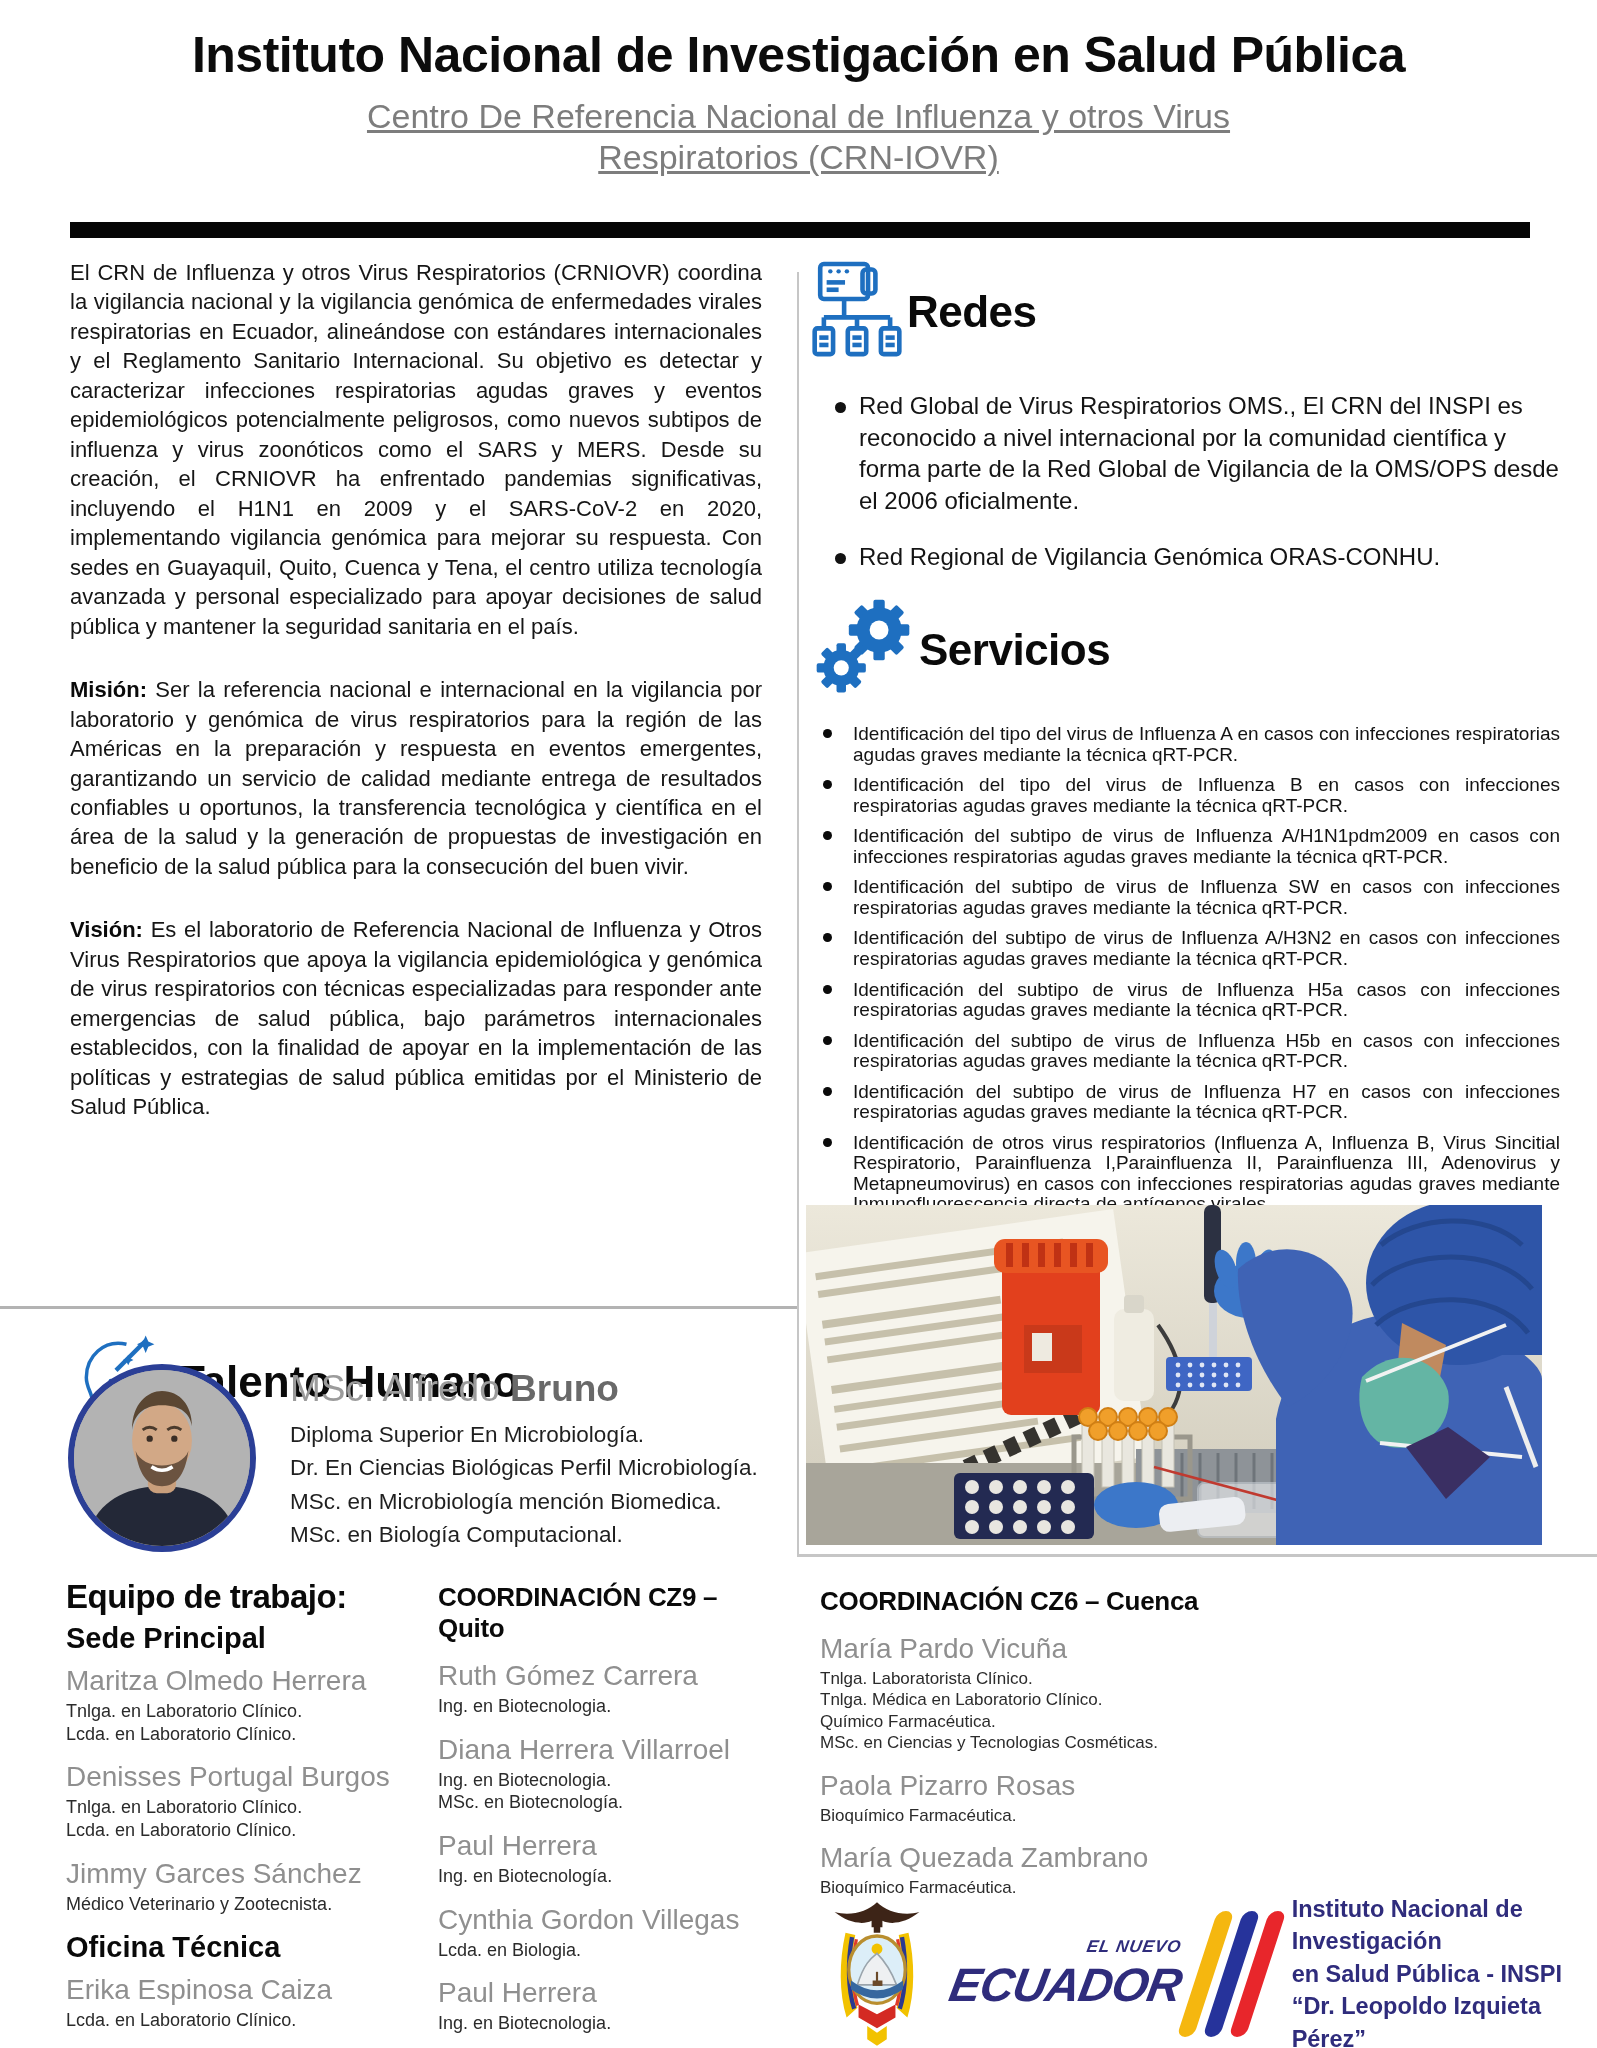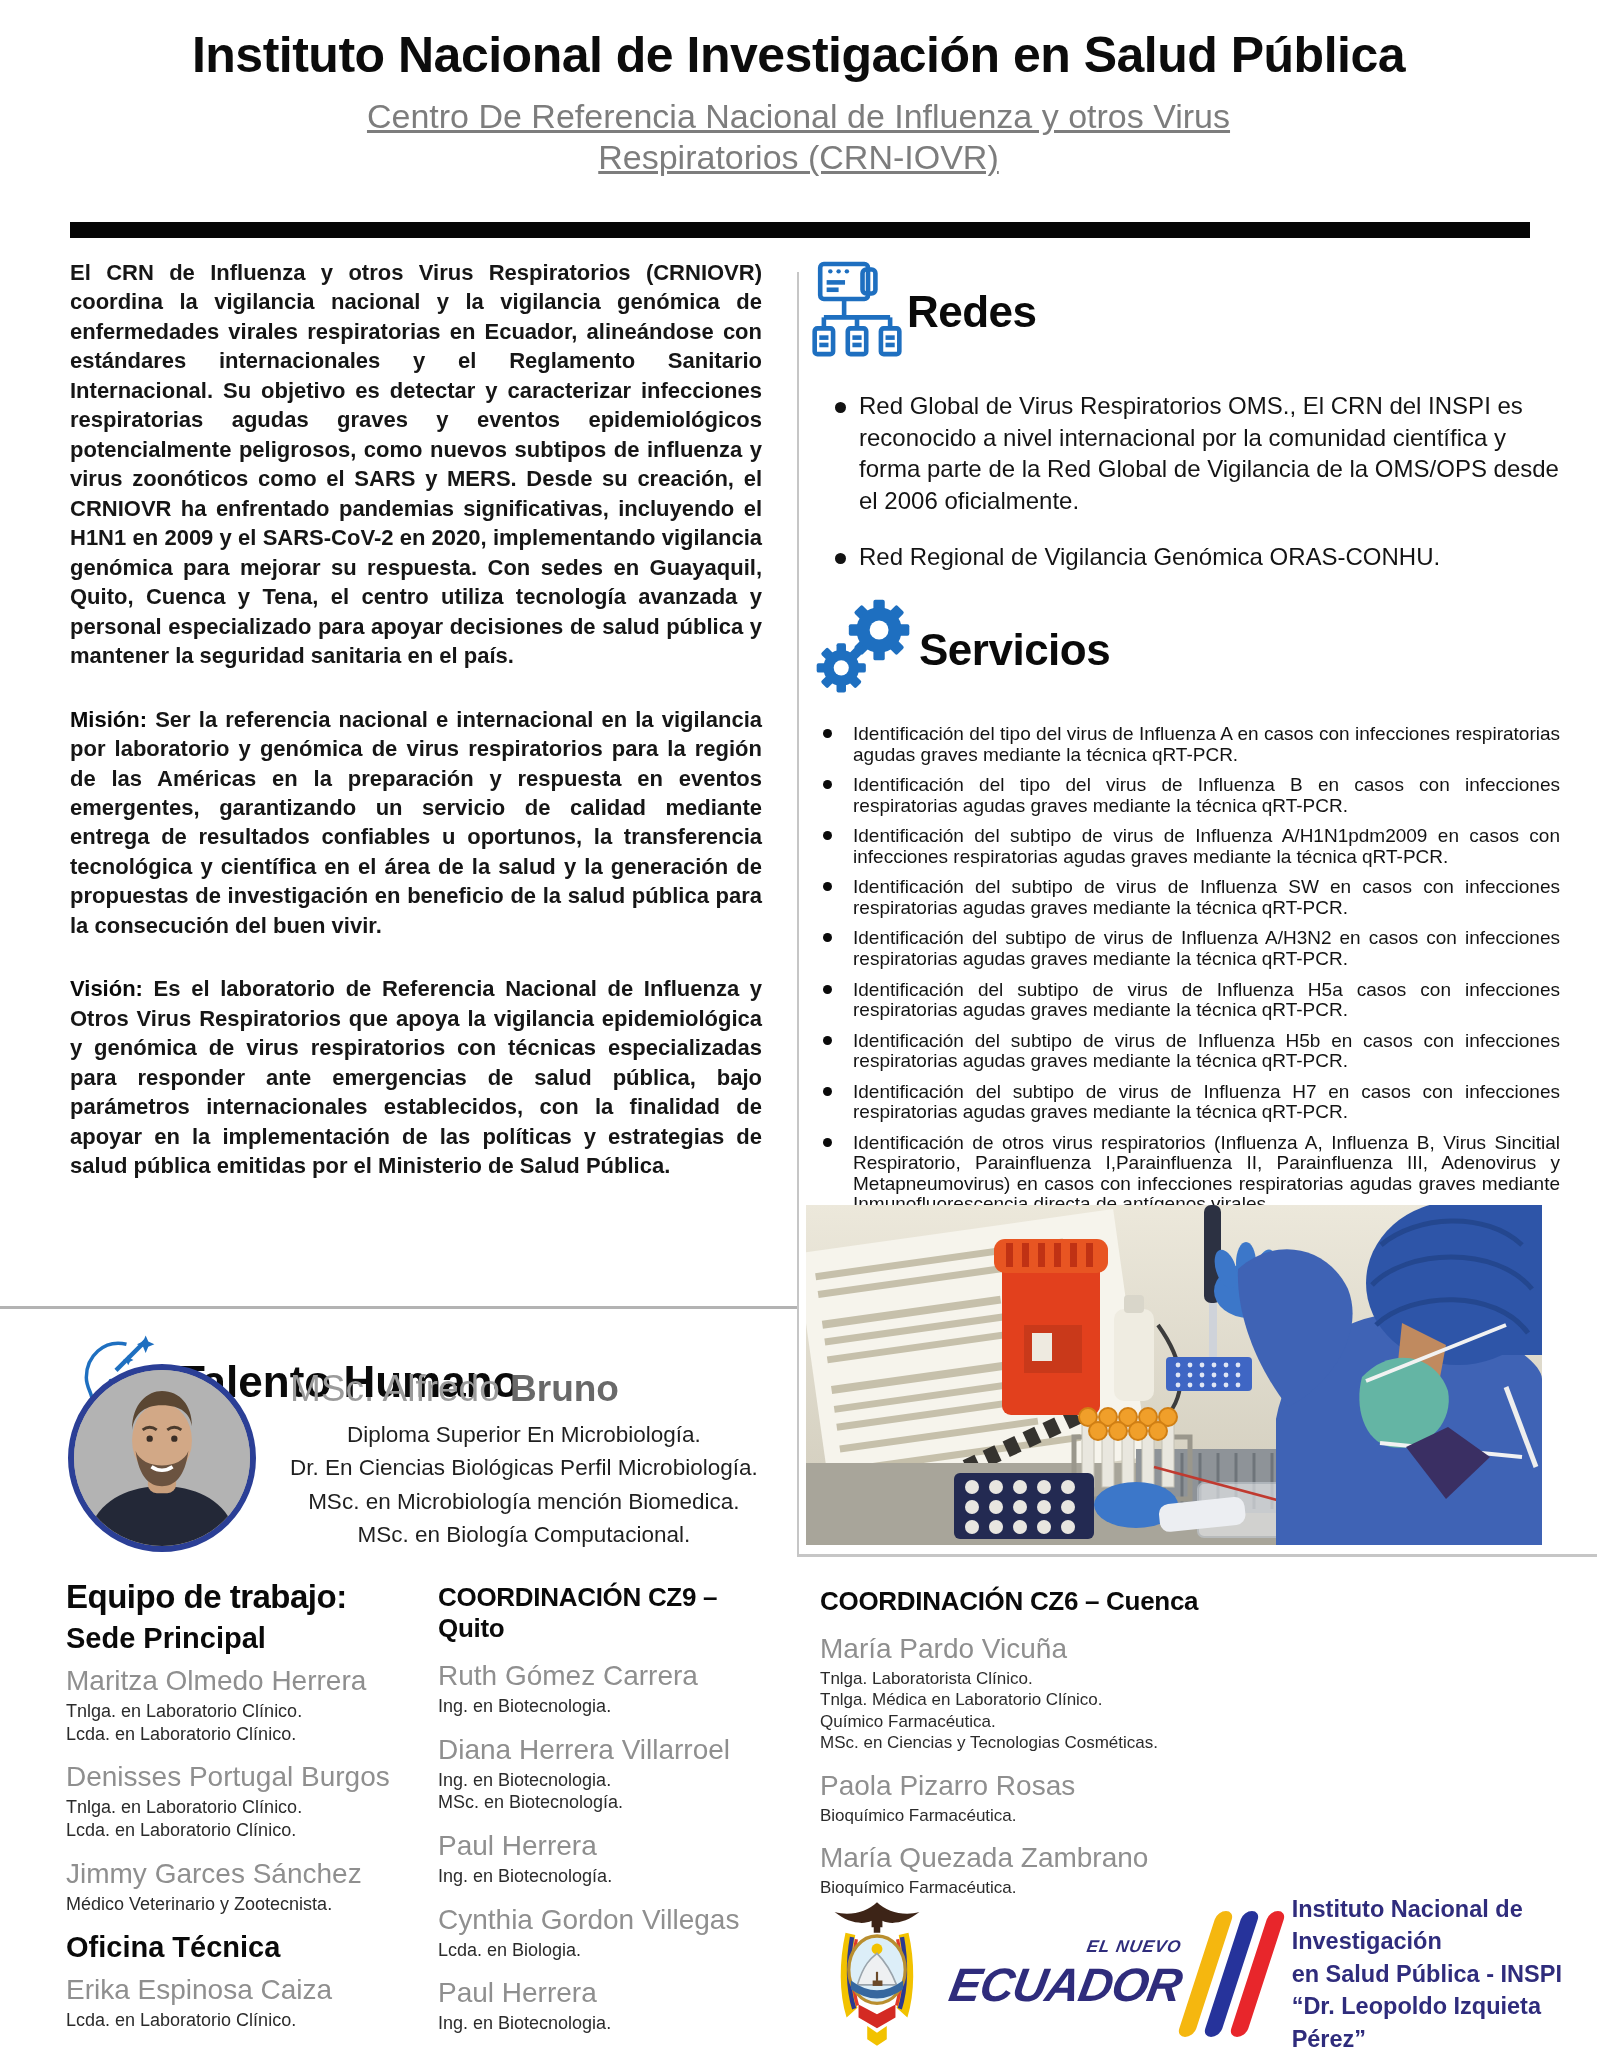--- a/index.html
+++ b/index.html
@@ -13,21 +13,21 @@
             width:1000px;text-align:center;font-size:34px;line-height:1.22;color:#7d7d7d;text-decoration:underline;}
   .bar{position:absolute;left:70px;width:1460px;top:222px;height:16px;background:#060606;}
 
   
   .vdiv{position:absolute;left:797px;top:272px;width:2px;height:1284px;background:#c6c6c6;}
   .rule-left{position:absolute;left:0;top:1306px;width:797px;height:3px;background:#b3b3b3;}
   .rule-right{position:absolute;left:797px;top:1554px;width:800px;height:3px;background:#c6c6c6;}
 
   
   .left-col{position:absolute;left:70px;top:258px;width:692px;}
-  .body-p{font-size:22px;line-height:1.34;text-align:justify;margin:0 0 34px 0;color:#161616;font-weight:bold;}
+  .body-p{font-size:22px;line-height:1.34;text-align:justify;margin:0 0 34px 0;color:#161616;}
   .body-p b{color:#0a0a0a;}
 
   
   .right-col{position:absolute;left:805px;top:258px;width:755px;}
   .sec-head{display:flex;align-items:center;gap:4px;margin-left:6px;}
   .sec-head h2{font-size:44px;font-weight:800;margin:0;color:#0a0a0a;letter-spacing:-.5px;}
   .redes-list{list-style:none;margin:24px 0 0 0;padding:0 0 0 30px;font-size:24px;line-height:1.32;}
   .redes-list li{position:relative;padding-left:24px;margin-bottom:24px;}
   .redes-list li::before{content:"";position:absolute;left:0;top:12px;width:11px;height:11px;
                          border-radius:50%;background:#121212;}
@@ -46,21 +46,21 @@
   
   .talento-head{position:absolute;left:72px;top:1332px;display:flex;align-items:center;gap:18px;}
   .talento-head h2{font-size:44px;font-weight:800;margin:0;color:#0a0a0a;}
   .profile{position:absolute;left:68px;top:1364px;display:flex;}
   .avatar{width:176px;height:176px;border-radius:50%;border:6px solid #2b3f96;overflow:hidden;
           background:#b0b0b0;flex:none;}
   .pinfo{margin-left:34px;padding-top:4px;}
   .pname{font-size:37px;}
   .pname .light{color:#9b9b9b;font-weight:400;}
   .pname .boldname{color:#696969;font-weight:700;}
-  .pcreds{margin-top:8px;font-size:22.5px;line-height:1.48;color:#1f1f1f;text-align:center;}
+  .pcreds{margin-top:8px;font-size:22.5px;line-height:1.48;color:#1f1f1f;}
 
   
   .colA{position:absolute;left:66px;top:1578px;width:360px;}
   .colB{position:absolute;left:438px;top:1582px;width:350px;}
   .colC{position:absolute;left:820px;top:1586px;width:430px;}
   .team-title{font-size:33px;font-weight:800;margin:0;color:#0a0a0a;letter-spacing:-.5px;}
   .group-head{font-size:29px;font-weight:800;margin:6px 0 10px;color:#0a0a0a;}
   .coord-head{font-size:26px;font-weight:800;margin:0 0 16px;color:#0a0a0a;letter-spacing:-.3px;}
   .member{margin-bottom:16px;}
   .member-name{font-size:28px;color:#8f8f8f;margin:0 0 3px;}

